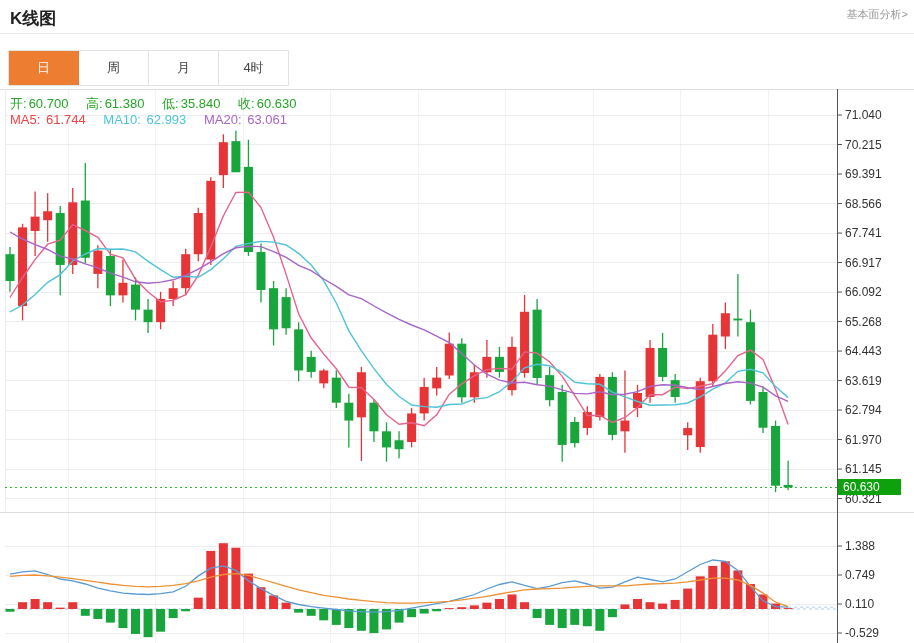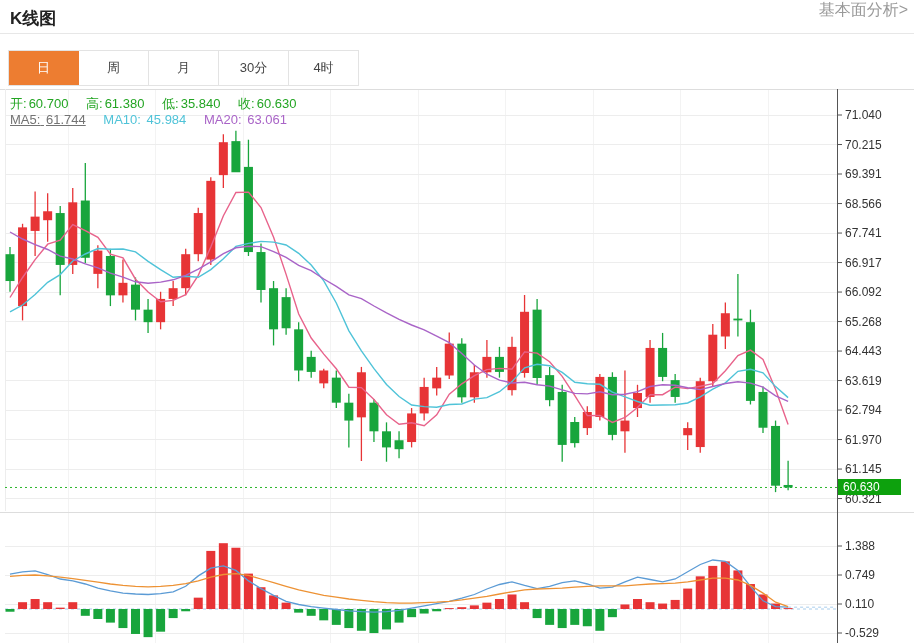--- a/index.html
+++ b/index.html
@@ -1,19 +1,19 @@
 <!DOCTYPE html>
 <html><head>
 <meta charset="utf-8">
 <style>
   html,body{margin:0;padding:0;background:#fff;width:914px;height:643px;overflow:hidden;
     font-family:"Liberation Sans","DejaVu Sans",sans-serif;}
   .page{position:relative;width:914px;height:643px;}
   .header-title{position:absolute;left:10px;top:7px;font-size:17px;font-weight:bold;color:#222;}
-  .fund-link{position:absolute;right:6px;top:0;font-size:16px;color:#999;text-decoration:none;cursor:pointer;}
+  .fund-link{position:absolute;right:6px;top:7px;font-size:11px;color:#999;text-decoration:none;cursor:pointer;}
   .title-divider{position:absolute;left:0;top:33px;width:914px;border-top:1px solid #e7e7e7;}
   .tabs{position:absolute;left:8px;top:50px;display:flex;border:1px solid #e3e3e3;background:#fff;}
   .tab{width:69px;height:34px;line-height:34px;text-align:center;font-size:13px;color:#444;
     border-right:1px solid #e3e3e3;cursor:pointer;background:#fff;}
   .tab:last-child{border-right:none;}
   .tab.active{color:#fff;border-right-color:transparent;}
   svg{position:absolute;left:0;top:0;}
   .legend{position:absolute;font-size:13px;white-space:nowrap;}
   .legend .li{margin-right:14px;}
   .legend .val{margin-left:2px;}
@@ -29,21 +29,20 @@
 <div class="page">
 
   <div class="header-title">K线图</div>
   <a class="fund-link">基本面分析&gt;</a>
   <div class="title-divider"></div>
 
   <div class="tabs">
     <div class="tab active" style="background: rgb(237, 125, 49);">日</div>
     <div class="tab">周</div>
     <div class="tab">月</div>
-    <div class="tab">30分</div>
     <div class="tab">4时</div>
   </div>
 
   <svg id="chart" width="914" height="643" viewBox="0 0 914 643">
       <g shape-rendering="crispEdges">
         <line x1="68" y1="89" x2="68" y2="643" stroke="#f3f3f3" stroke-width="1"></line>
         <line x1="155.5" y1="89" x2="155.5" y2="643" stroke="#f3f3f3" stroke-width="1"></line>
         <line x1="243" y1="89" x2="243" y2="643" stroke="#f3f3f3" stroke-width="1"></line>
         <line x1="330.5" y1="89" x2="330.5" y2="643" stroke="#f3f3f3" stroke-width="1"></line>
         <line x1="418" y1="89" x2="418" y2="643" stroke="#f3f3f3" stroke-width="1"></line>
@@ -316,21 +315,21 @@
     </svg>
 
   <div class="legend legend-ohlc">
     <span class="li" style="color: rgb(35, 165, 35);"><span>开:</span><span class="val">60.700</span></span>
     <span class="li" style="color: rgb(35, 165, 35);"><span>高:</span><span class="val">61.380</span></span>
     <span class="li" style="color: rgb(35, 165, 35);"><span>低:</span><span class="val">35.840</span></span>
     <span class="li" style="color: rgb(35, 165, 35);"><span>收:</span><span class="val">60.630</span></span>
   </div>
 
   <div class="legend legend-ma">
-    <span class="li" style="color: #737373; text-decoration: underline;"><span>MA5:</span> <span class="val">61.744</span></span>
-    <span class="li" style="color: rgb(79, 195, 216);"><span>MA10:</span> <span class="val">45.984</span></span>
+    <span class="li" style="color: #ef4444;"><span>MA5:</span> <span class="val">61.744</span></span>
+    <span class="li" style="color: rgb(79, 195, 216);"><span>MA10:</span> <span class="val">62.993</span></span>
     <span class="li" style="color: rgb(169, 100, 199);"><span>MA20:</span> <span class="val">63.061</span></span>
   </div>
 
 
   <div class="price-badge" style="top: 479.482px; background: rgb(13, 161, 13);">60.630</div>
 
 </div>
 
 </body></html>

